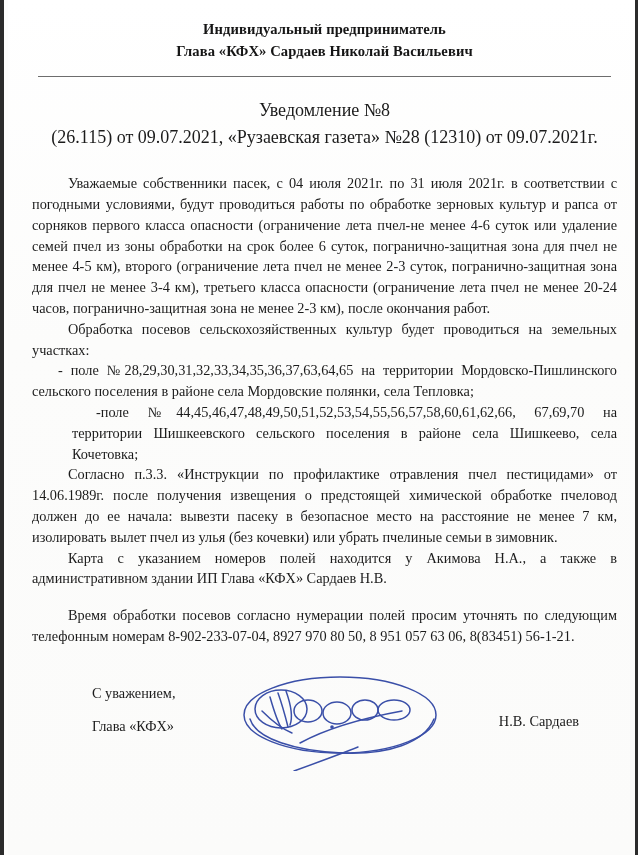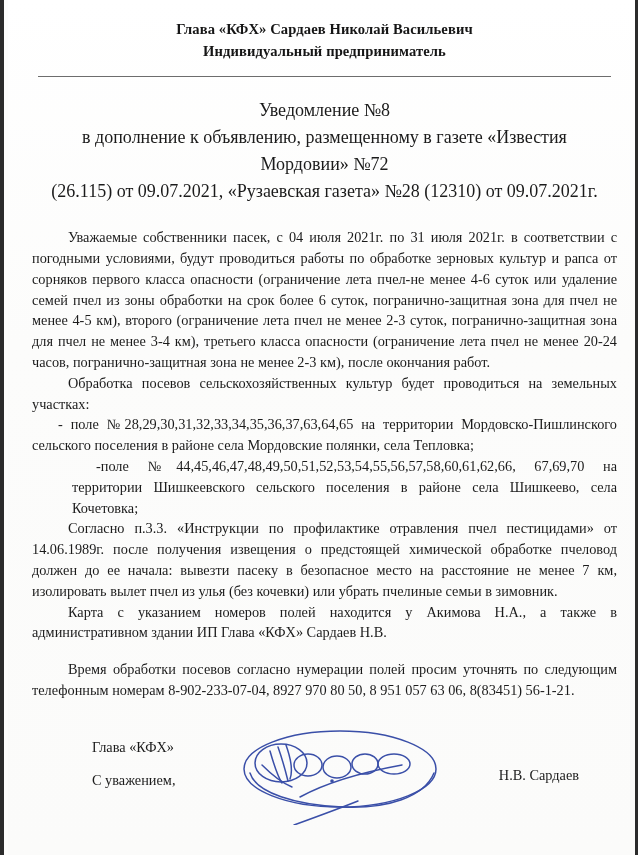--- a/index.html
+++ b/index.html
@@ -138,29 +138,28 @@
   }
 </style>
 </head>
 <body>
 
 <div class="scan-page">
   <div class="paper">
     <div class="content">
 
       <div class="doc-header">
+        <div class="line">Индивидуальный предприниматель</div>
         <div class="line">Глава «КФХ» Сардаев Николай Васильевич</div>
-        <div class="line">Индивидуальный предприниматель</div>
       </div>
 
       <hr class="rule">
 
       <div class="notice-block">
         <span class="notice-no">Уведомление №8</span>
-        <span class="notice-sub">в дополнение к объявлению, размещенному в газете «Известия Мордовии» №72</span>
         <span class="notice-sub">(26.115) от 09.07.2021, «Рузаевская газета» №28 (12310) от 09.07.2021г.</span>
       </div>
 
       <div class="body-text">
 
         <p class="para">Уважаемые собственники пасек, с 04 июля 2021г. по 31 июля  2021г. в соответствии с погодными условиями, будут проводиться работы по обработке зерновых культур и рапса от сорняков первого класса опасности (ограничение лета пчел-не менее 4-6 суток или удаление семей пчел из зоны обработки на срок более 6 суток, погранично-защитная зона для пчел не менее 4-5 км), второго (ограничение лета пчел не менее 2-3 суток, погранично-защитная зона для пчел не менее 3-4 км), третьего класса опасности (ограничение лета пчел не менее 20-24 часов, погранично-защитная зона не менее 2-3 км), после окончания работ.</p>
 
         <p class="para">Обработка посевов сельскохозяйственных культур будет проводиться на земельных участках:</p>
 
         <p class="para field">- поле №28,29,30,31,32,33,34,35,36,37,63,64,65 на территории Мордовско-Пишлинского  сельского поселения в районе села Мордовские полянки, села Тепловка;</p>
@@ -170,22 +169,22 @@
 
         <p class="para">Согласно  п.3.3.  «Инструкции   по профилактике отравления пчел пестицидами»  от 14.06.1989г. после получения извещения о предстоящей химической обработке пчеловод должен до ее начала: вывезти пасеку в безопасное место на расстояние не менее 7 км, изолировать вылет пчел из улья (без кочевки) или убрать пчелиные семьи в зимовник.</p>
 
         <p class="para">Карта с указанием номеров полей находится у Акимова Н.А., а также  в административном здании  ИП Глава «КФХ» Сардаев Н.В.</p>
 
         <p class="para gap-before">Время обработки посевов согласно нумерации полей  просим уточнять по следующим телефонным номерам  8-902-233-07-04, 8927 970 80 50, 8 951 057 63 06, 8(83451) 56-1-21.</p>
       </div>
 
       <div class="sign-area">
         <div class="sign-left">
+          <div>С уважением,</div>
           <div>Глава «КФХ»</div>
-          <div>С уважением,</div>
         </div>
 
         <div class="sign-scrawl">
           <svg viewBox="0 0 210 104" xmlns="http://www.w3.org/2000/svg" aria-hidden="true">
             <g fill="none" stroke="#3a4fa8" stroke-width="1.5" stroke-linecap="round" stroke-linejoin="round">
 
               <ellipse cx="102" cy="48" rx="96" ry="38"></ellipse>
 
               <path d="M196 52 C 186 76, 150 88, 104 86 C 58 84, 18 72, 12 52"></path>
 

